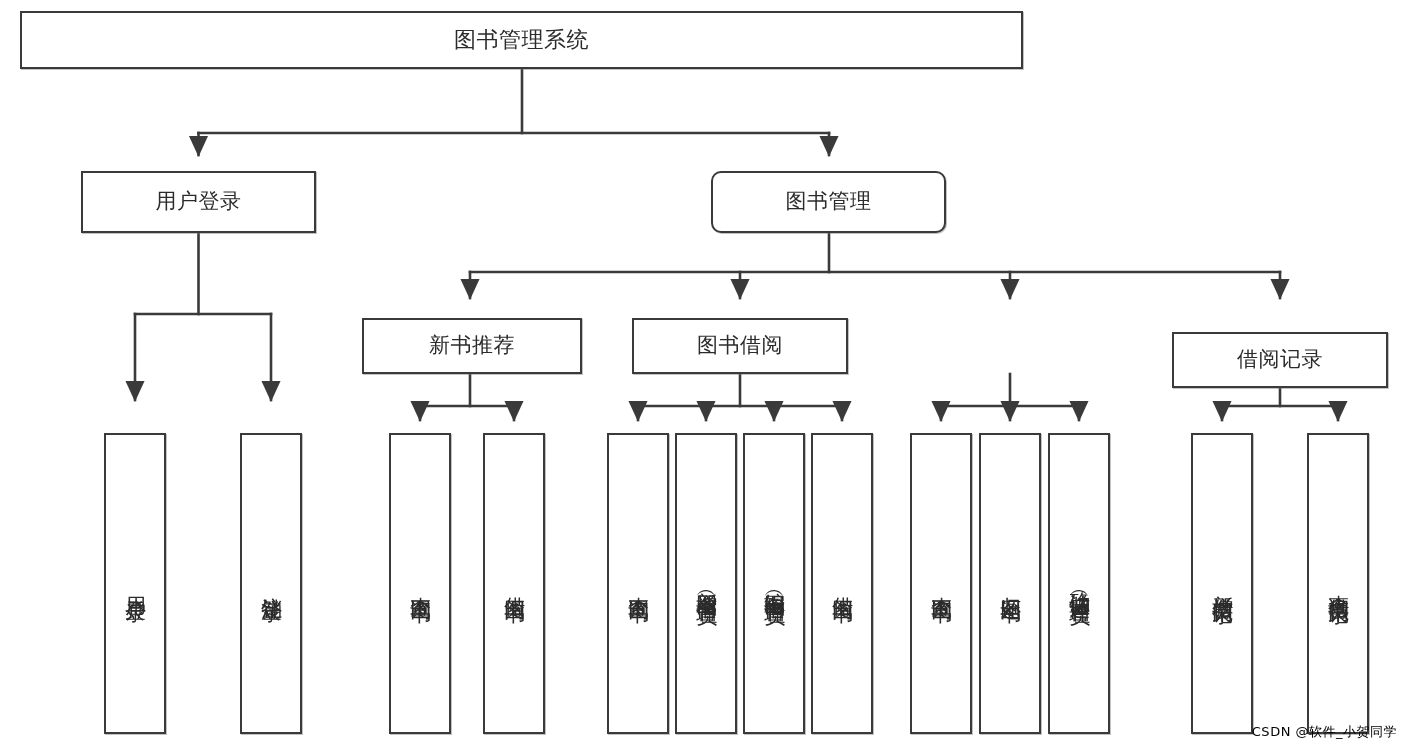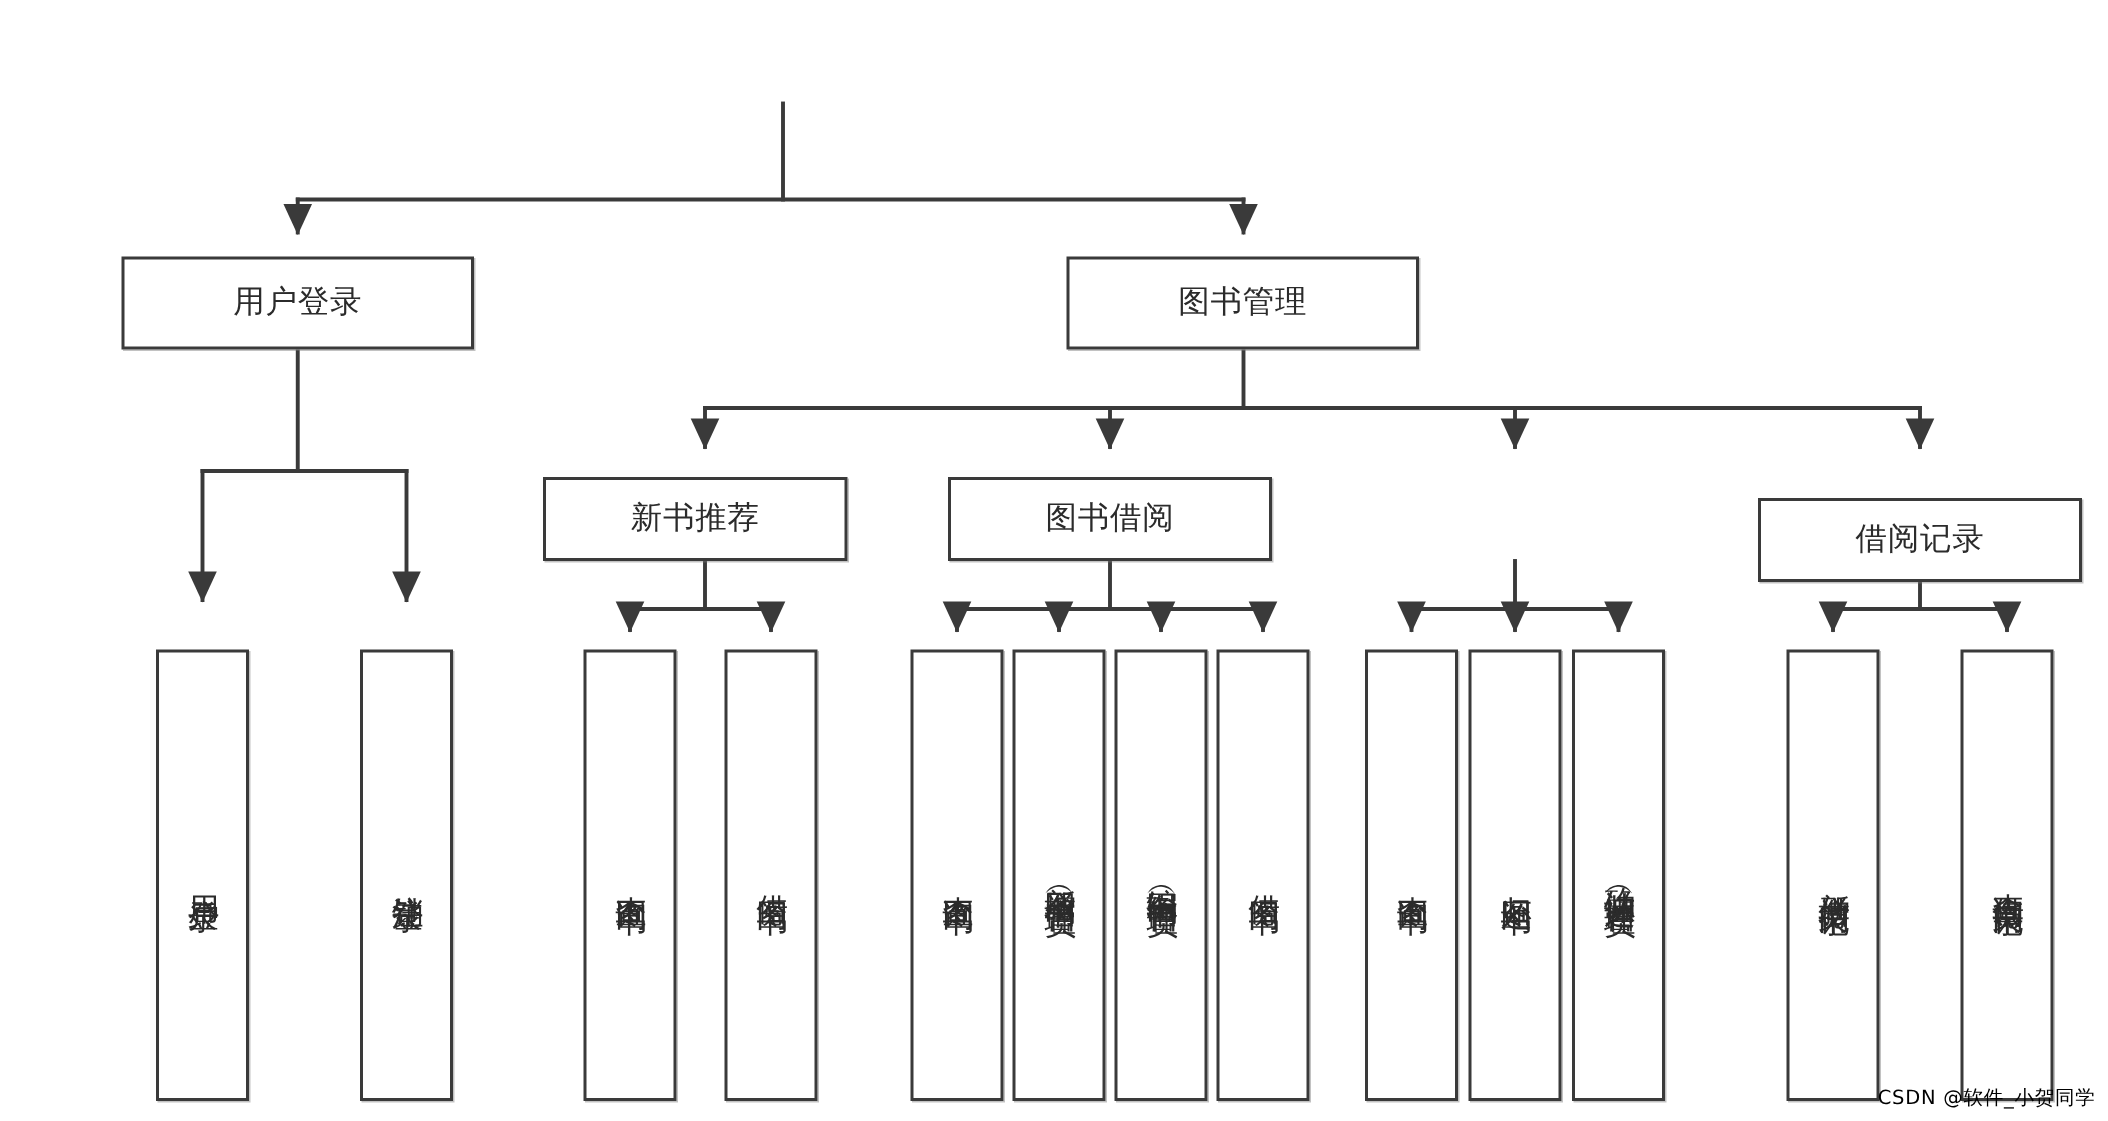--- a/index.html
+++ b/index.html
@@ -129,29 +129,32 @@
       <path d="M 1010 406 L 1010 420" marker-end="url(#arrowdn)"></path>
       <path d="M 1079 406 L 1079 420" marker-end="url(#arrowdn)"></path>
 
       <path d="M 1280 374 L 1280 406"></path>
       <path d="M 1222 406 L 1338 406"></path>
       <path d="M 1222 406 L 1222 420" marker-end="url(#arrowdn)"></path>
       <path d="M 1338 406 L 1338 420" marker-end="url(#arrowdn)"></path>
     </g>
   </svg>
 
+  <div class="node h root" style="left:20px; top:11px; width:1003px; height:58px;">
+    <span class="label">图书管理系统</span>
+  </div>
 
   <div class="node h" style="left:81px; top:171px; width:235px; height:62px;">
     <span class="label">用户登录</span>
   </div>
-  <div class="node h" style="left:711px; top:171px; width:235px; height:62px;">
+  <div class="node h" style="left:711px; top:171px; width:235px; height:62px;border-radius:10px;">
     <span class="label">图书管理</span>
   </div>
 
-  <div class="node h" style="left:362px; top:318px; width:203px; height:56px;">
+  <div class="node h" style="left:362px; top:318px; width:220px; height:56px;">
     <span class="label">新书推荐</span>
   </div>
   <div class="node h" style="left:632px; top:318px; width:216px; height:56px;align-items:center;">
     <span class="label">图书借阅</span>
   </div>
   <div class="node h" style="left:1172px; top:332px; width:216px; height:56px;">
     <span class="label">借阅记录</span>
   </div>
 
   <div class="node v" style="left:104px; top:433px; width:62px; height:301px;">

